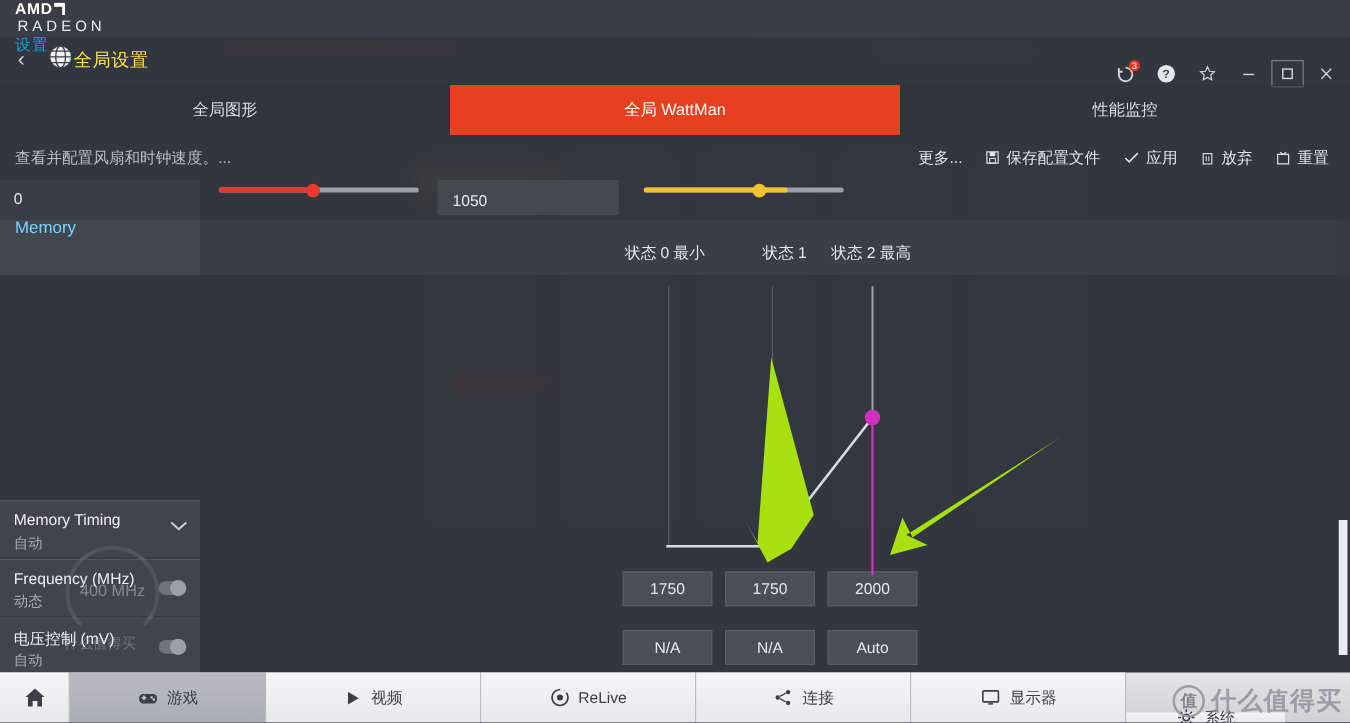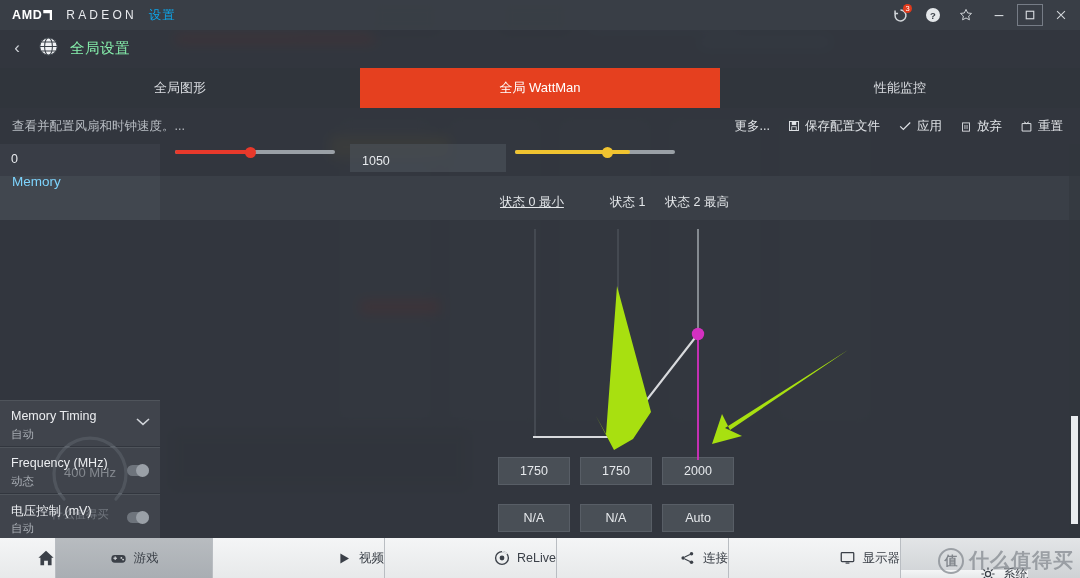--- a/index.html
+++ b/index.html
@@ -19,21 +19,21 @@
   .bg-blob.blue { background:#50606e; }
   .bg-blob.yel  { background:#7a7145; }
 
   
   #wash { position:absolute; inset:0; background:rgba(45,49,56,0.80); }
 
   
   #titlebar {
     position:absolute; top:0; left:0; width:1080px; height:30px;
     background:rgba(58,63,71,0.92);
-    display:flex; align-items:center;
+    display:flex; align-items:flex-start;flex-direction:column;
   }
   #amd-logo {
     margin-left:12px; color:#fff; font-size:12.5px; font-weight:bold;
     letter-spacing:.6px; display:flex; align-items:center;
   }
   .amd-arrow {
     display:inline-block; width:9px; height:10px; margin-left:1px;
     background:#fff;
     clip-path:polygon(0 0,100% 0,100% 100%,72% 100%,72% 33%,0 33%);
   }
@@ -55,21 +55,21 @@
     text-align:center; padding:0 1px;
   }
 
   
   #breadcrumb {
     position:absolute; top:30px; left:0; width:1080px; height:36px;
     display:flex; align-items:center; color:#e7e9ec;
   }
   #back-chevron { width:34px; text-align:center; font-size:17px; color:#cfd3d8; }
   #globe-icon { margin-left:4px; }
-  #crumb-text { margin-left:11px; font-size:14.5px; color:#86efac; letter-spacing:.5px; }
+  #crumb-text { font-size:14.5px; color:#fde047; letter-spacing:.5px; }
 
   
   #tabs { position:absolute; top:68px; left:0; width:1080px; height:40px; display:flex; }
   .tab {
     flex:1; display:flex; align-items:center; justify-content:center;
     font-size:13px; color:#d9dce0; background:rgba(47,52,59,0.55);
   }
   .tab.active { background:#e5401f; color:#fff; }
 
   
@@ -160,21 +160,21 @@
     position:absolute; bottom:0; left:0; width:1080px; height:40px;
     background:linear-gradient(to bottom,#e3e5e7,#cfd2d5);
     display:flex; align-items:stretch;
   }
   .nav-item {
     display:flex; align-items:center; justify-content:center; gap:7px;
     font-size:12.5px; color:#3b4048; border-right:1px solid #b9bdc2;
   }
   .nav-item.home { width:56px; }
   .nav-item.active { background:linear-gradient(to bottom,#b8bcc0,#a9aeb3); }
-  .nav-item.light { background:linear-gradient(to bottom,#f4f5f6,#e7e9ea);justify-content:flex-end; }
+  .nav-item.light { background:linear-gradient(to bottom,#f4f5f6,#e7e9ea); }
 
   
   #watermark {
     position:absolute; right:6px; bottom:4px; display:flex; align-items:center; gap:5px;
     opacity:.82; pointer-events:none;
   }
   #wm-circle {
     width:26px; height:26px; border-radius:50%; border:2px solid #8d9298;
     display:flex; align-items:center; justify-content:center;
     font-size:13px; color:#6e737a; font-weight:bold;
@@ -314,35 +314,35 @@
 <div id="content">
 
   <div id="slider-row">
     <div class="panel-left-bg"></div>
     <div style="position:absolute;left:11px;top:8px;font-size:12.5px;color:#e7eaed;">0</div>
 
     <div class="slider-track" style="left:175px;top:6px;width:160px;"></div>
     <div class="slider-fill" style="left:175px;top:6px;width:80px;background:#e8392b;"></div>
     <div class="slider-knob" style="left:245px;top:2.5px;background:#e8392b;"></div>
 
-    <div class="val-box-ghost" style="left:350px;top:-10px;width:156px;height:38px;">
+    <div class="val-box-ghost" style="left:350px;top:-10px;width:145px;height:38px;">
       <span style="padding:0 0 4px 12px;font-size:12.5px;color:#e7eaed;">1050</span>
     </div>
 
     <div class="slider-track" style="left:515px;top:6px;width:160px;"></div>
     <div class="slider-fill" style="left:515px;top:6px;width:115px;background:#f0c330;"></div>
     <div class="slider-knob" style="left:602px;top:2.5px;background:#f0c330;"></div>
   </div>
 
   <div id="mem-band"></div>
   <div id="mem-left-box"></div>
   <div id="mem-label">Memory</div>
 
   <div id="state-heads">
-    <div class="state-head" style="left:500px;top:6px;text-decoration:underline;">状态 0 最小</div>
+    <div class="state-head" style="left:500px;top:6px;">状态 0 最小</div>
     <div class="state-head" style="left:610px;top:6px;">状态 1</div>
     <div class="state-head" style="left:665px;top:6px;">状态 2 最高</div>
   </div>
 
   <div id="gauge">
     <svg width="84" height="84" viewBox="0 0 84 84">
       <path d="M16 66A36 36 0 1 1 68 66" fill="none" stroke="#5d636b" stroke-width="3.2" stroke-linecap="round"></path>
     </svg>
     <div id="gauge-text">400 MHz</div>
   </div>

